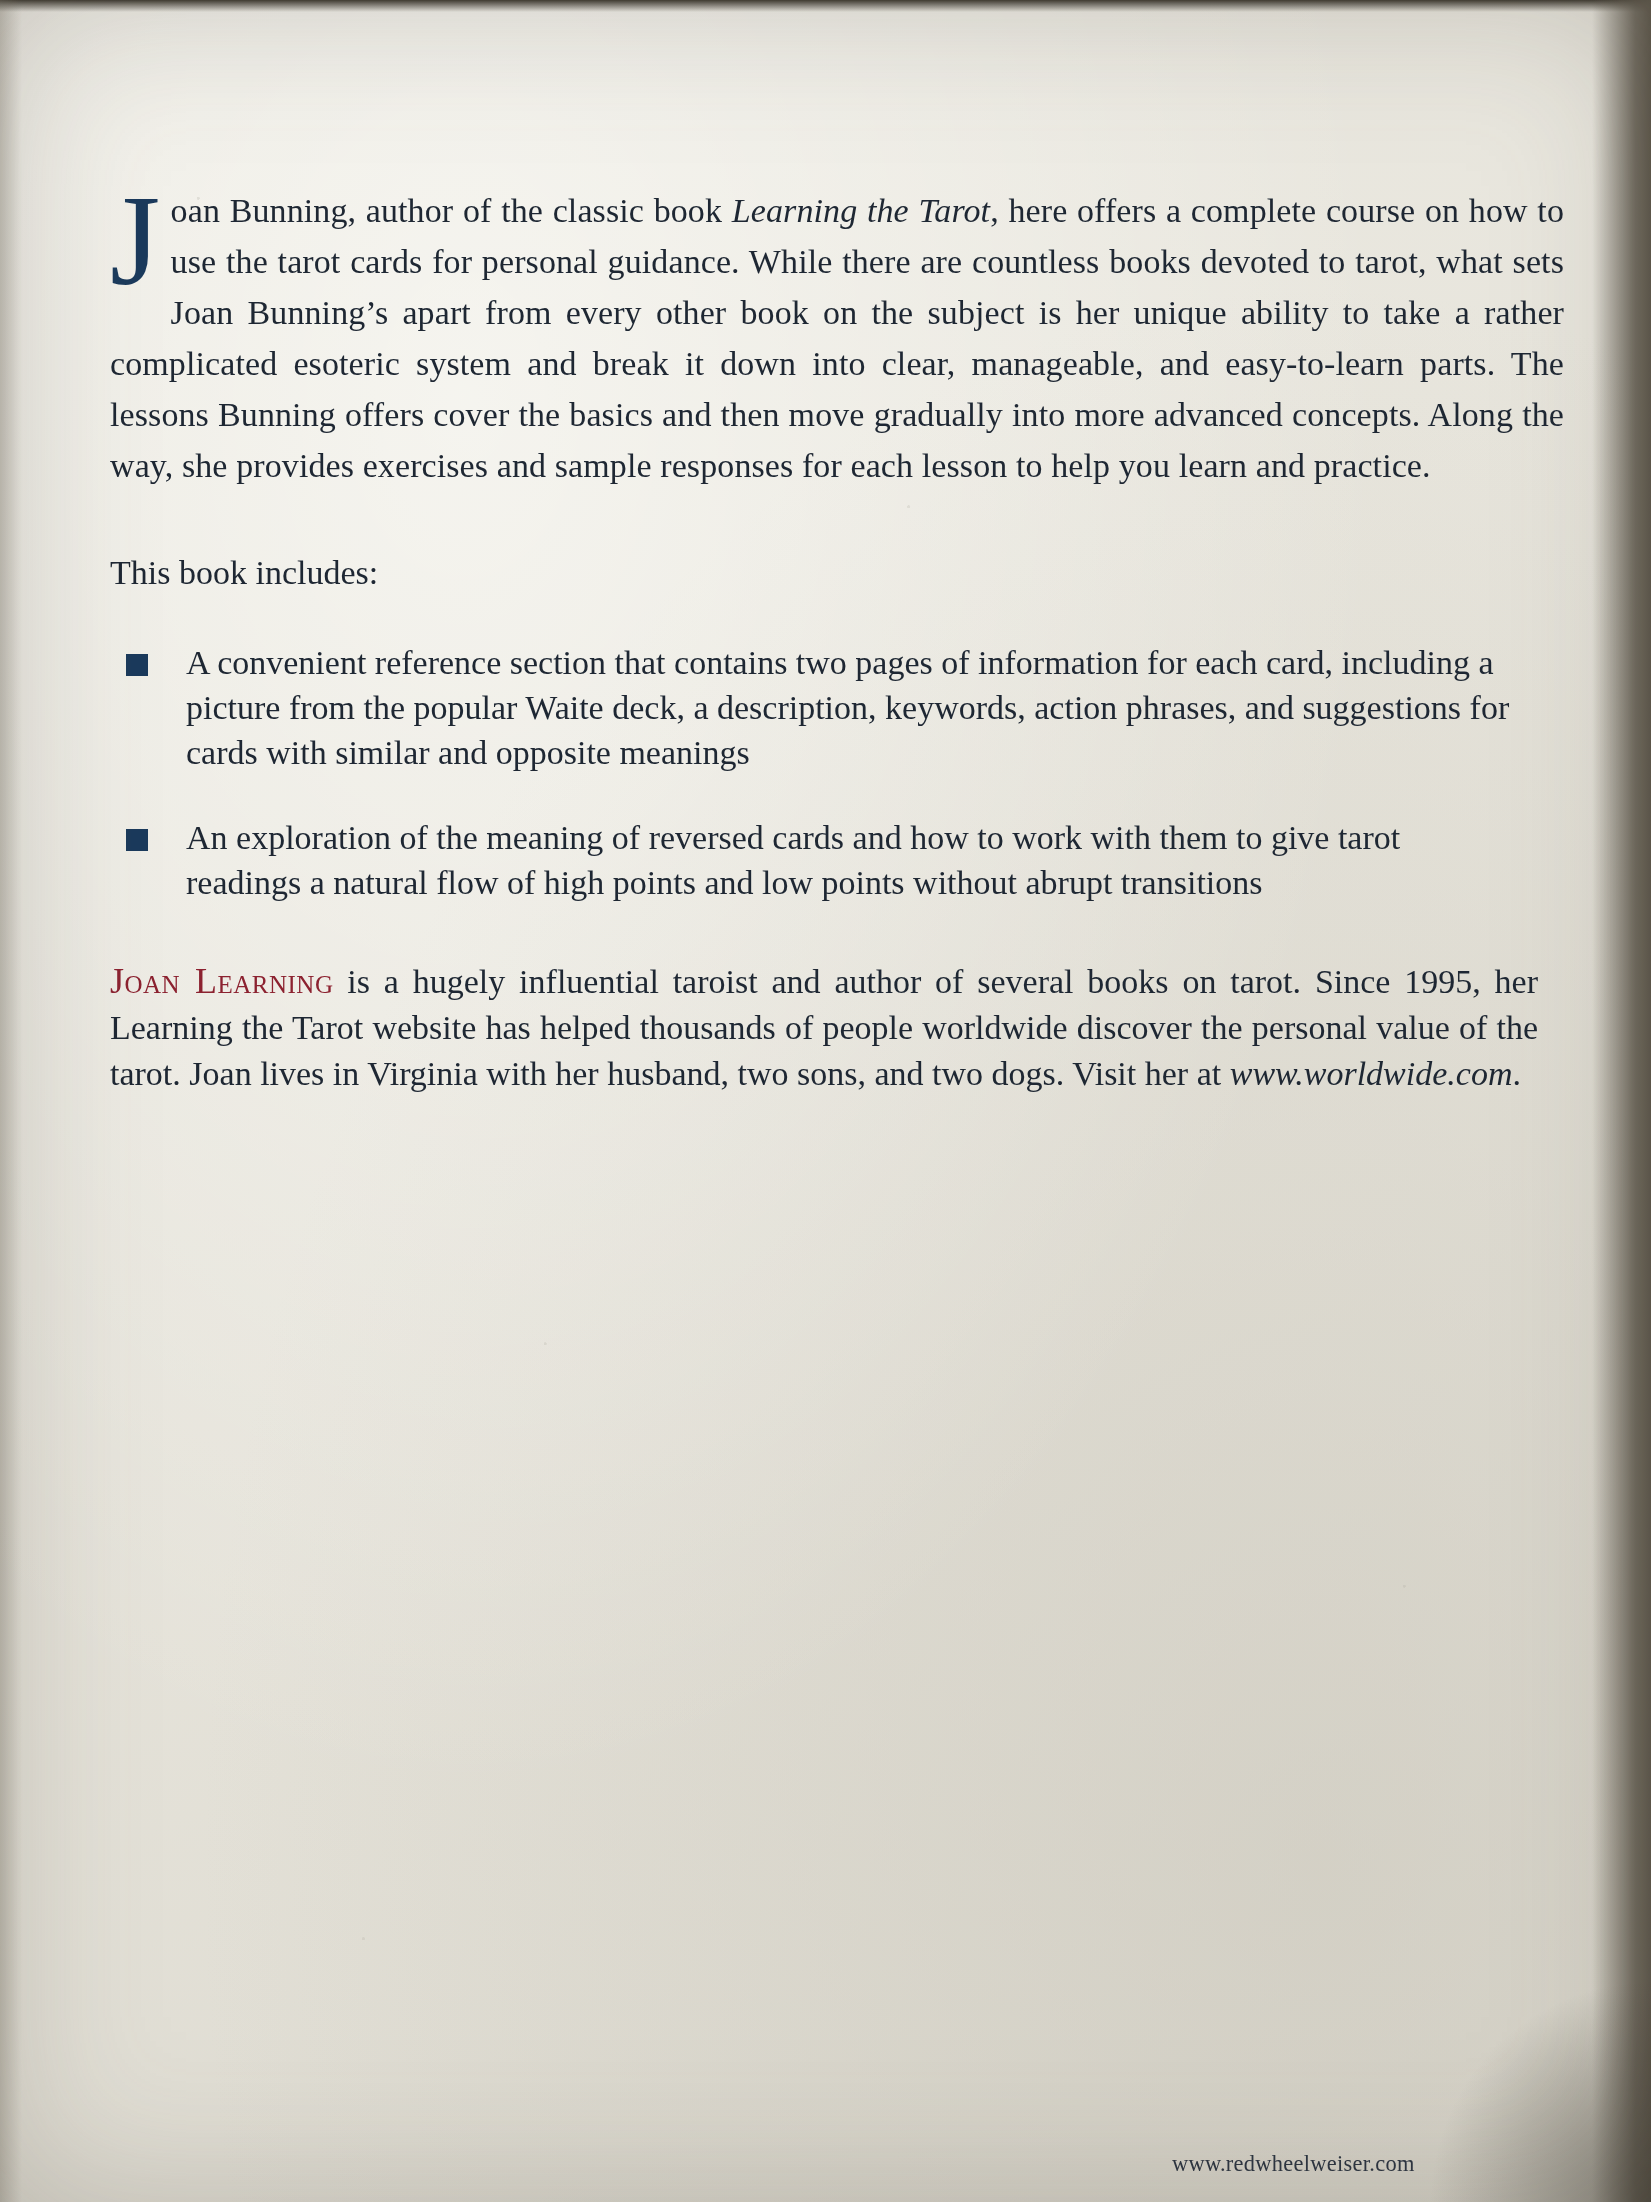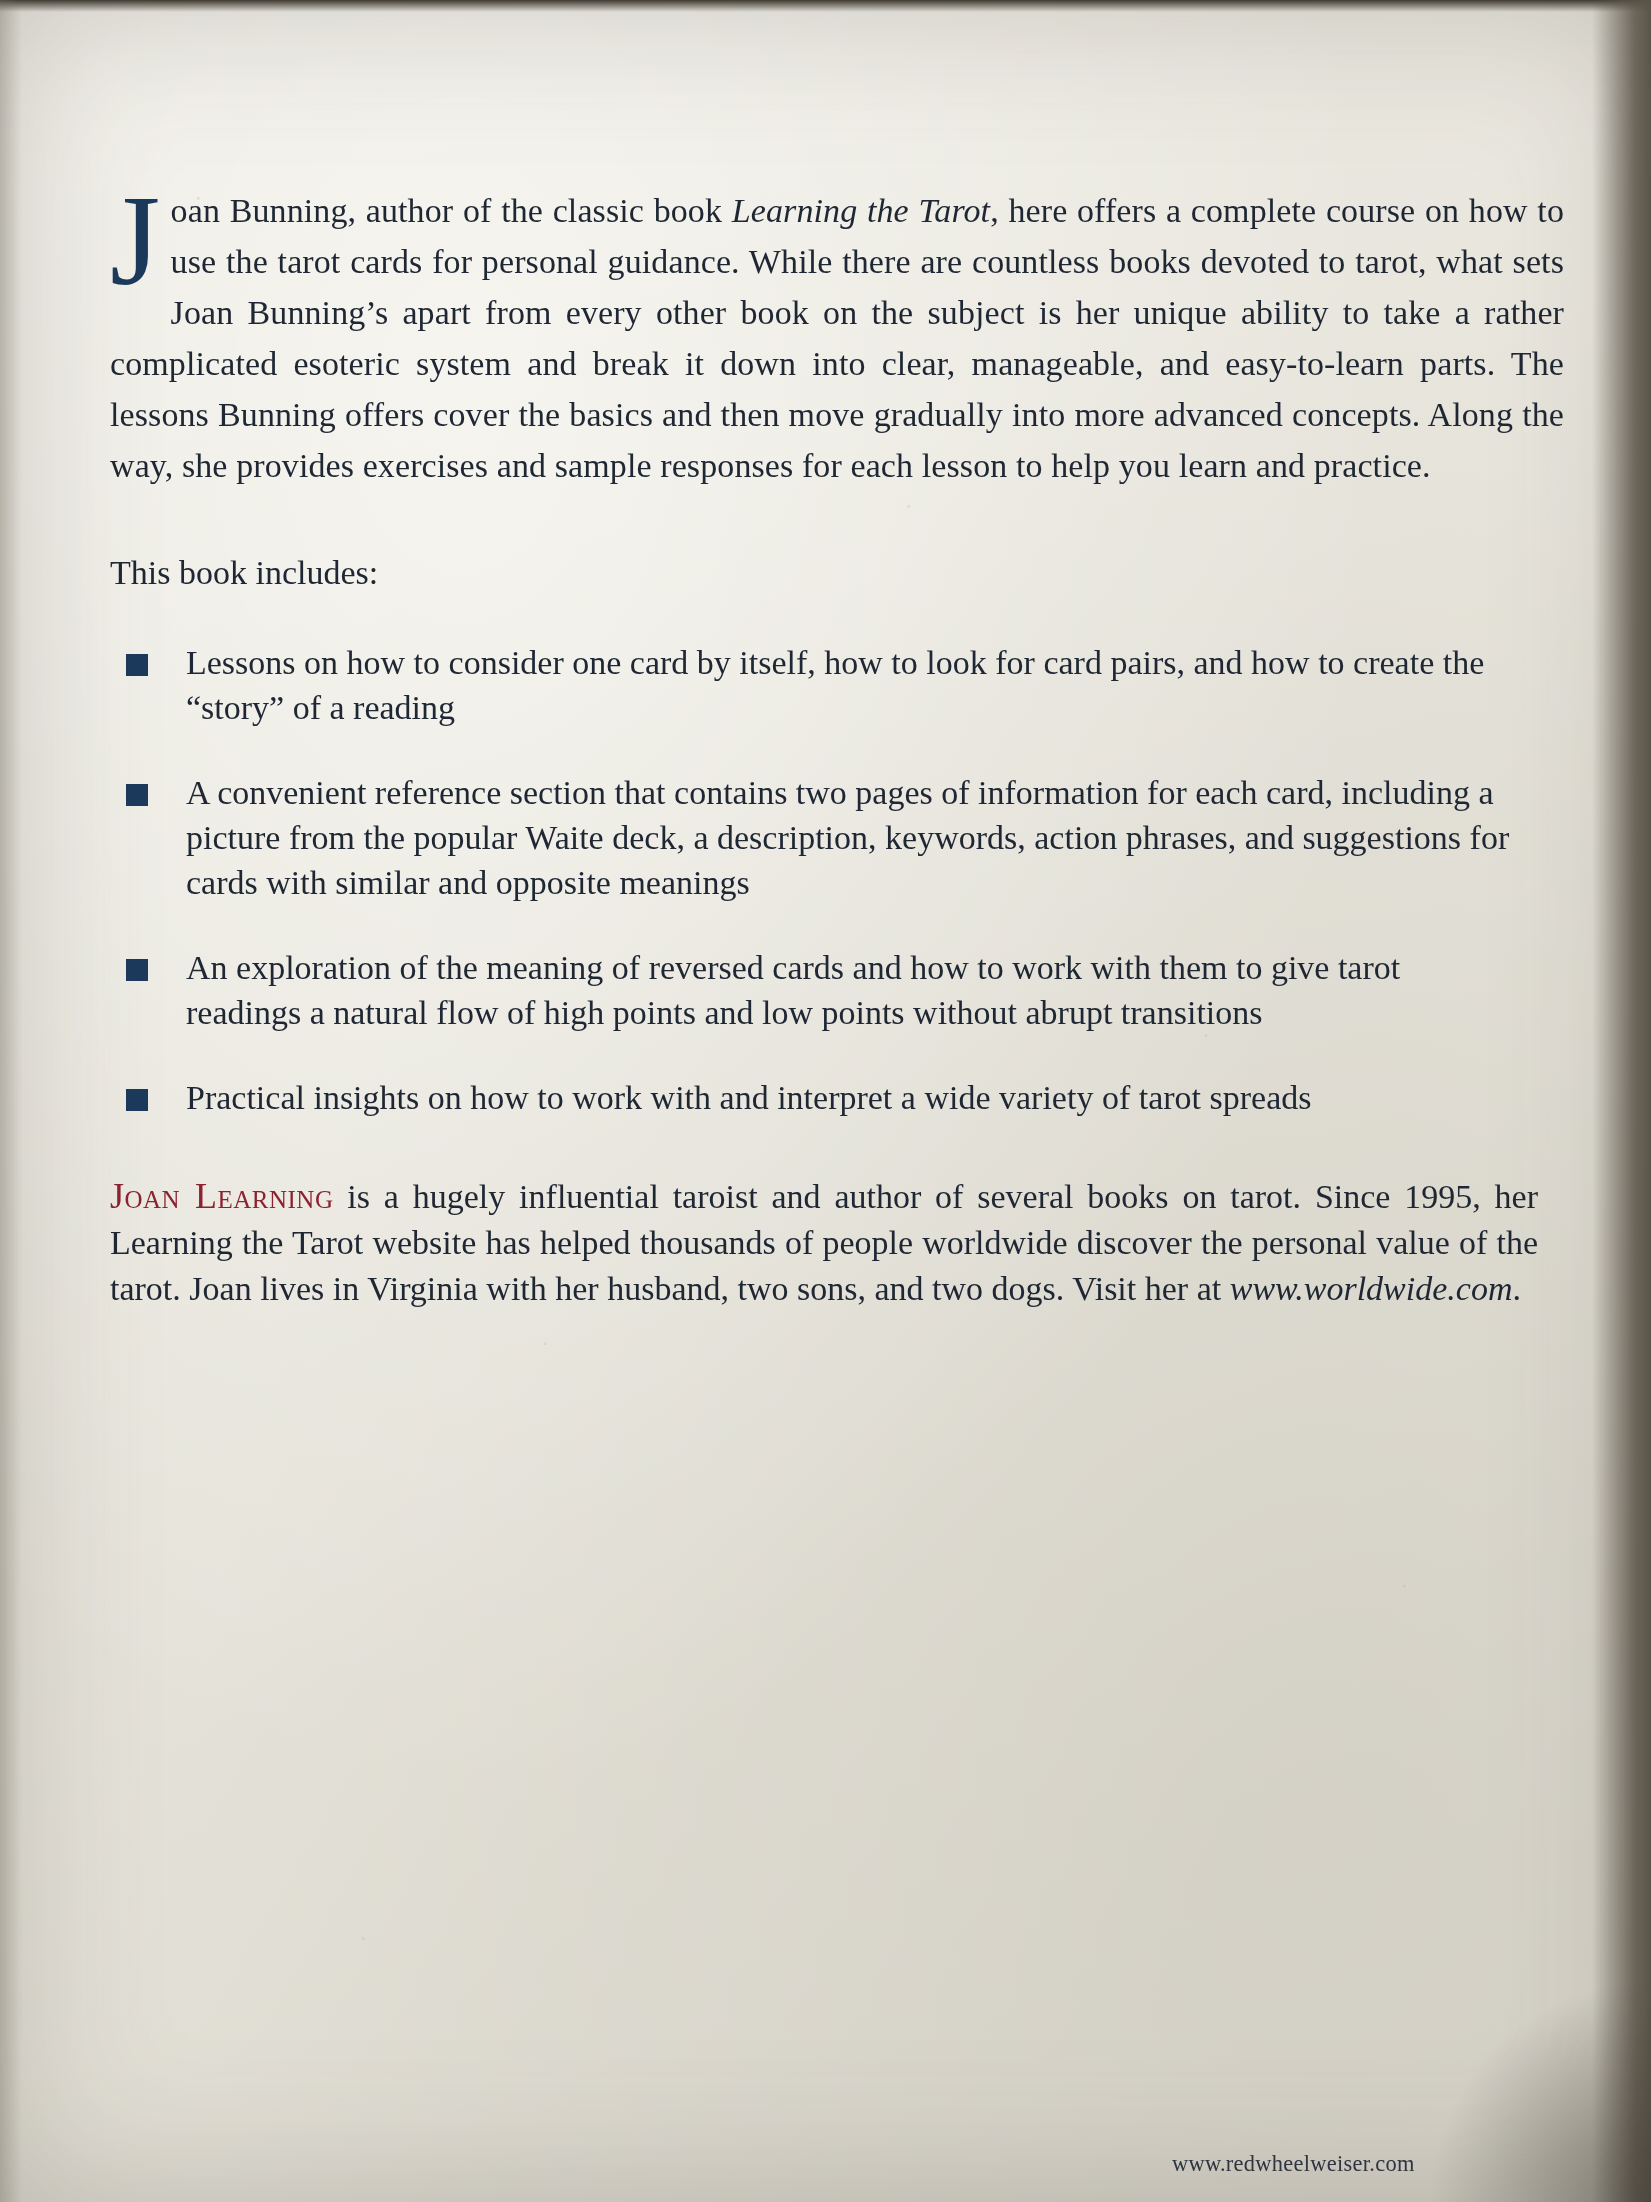--- a/index.html
+++ b/index.html
@@ -177,34 +177,26 @@
 
     <p class="lead">
       <span class="dropcap">J</span><span>oan Bunning, author of the classic book </span><span class="ital">Learning the Tarot</span><span>, here offers a complete course on how to use the tarot cards for personal guidance. While there are countless books devoted to tarot, what sets Joan Bunning’s apart from every other book on the subject is her unique ability to take a rather complicated esoteric system and break it down into clear, manageable, and easy-to-learn parts. The lessons Bunning offers cover the basics and then move gradually into more advanced concepts. Along the way, she provides exercises and sample responses for each lesson to help you learn and practice.</span>
     </p>
 
     <p class="includes">This book includes:</p>
 
     <ul class="bullets">
       <li>
         <span class="sq"></span>
-        <span>Lessons on how to consider one card by itself, how to look for card pairs, and how to create the “story” of a reading</span>
-      </li>
-      <li>
-        <span class="sq"></span>
         <span>A convenient reference section that contains two pages of information for each card, including a picture from the popular Waite deck, a description, keywords, action phrases, and suggestions for cards with similar and opposite meanings</span>
       </li>
       <li>
         <span class="sq"></span>
         <span>An exploration of the meaning of reversed cards and how to work with them to give tarot readings a natural flow of high points and low points without abrupt transitions</span>
       </li>
-      <li>
-        <span class="sq"></span>
-        <span>Practical insights on how to work with and interpret a wide variety of tarot spreads</span>
-      </li>
     </ul>
 
     <p class="bio">
       <span class="name">Joan Learning</span><span> is a hugely influential taroist and author of several books on tarot. Since 1995, her Learning the Tarot website has helped thousands of people worldwide discover the personal value of the tarot. Joan lives in Virginia with her husband, two sons, and two dogs. Visit her at </span><span class="ital">www.worldwide.com</span><span>.</span>
     </p>
 
   </div>
 
   <div class="publisher">www.redwheelweiser.com</div>
 

